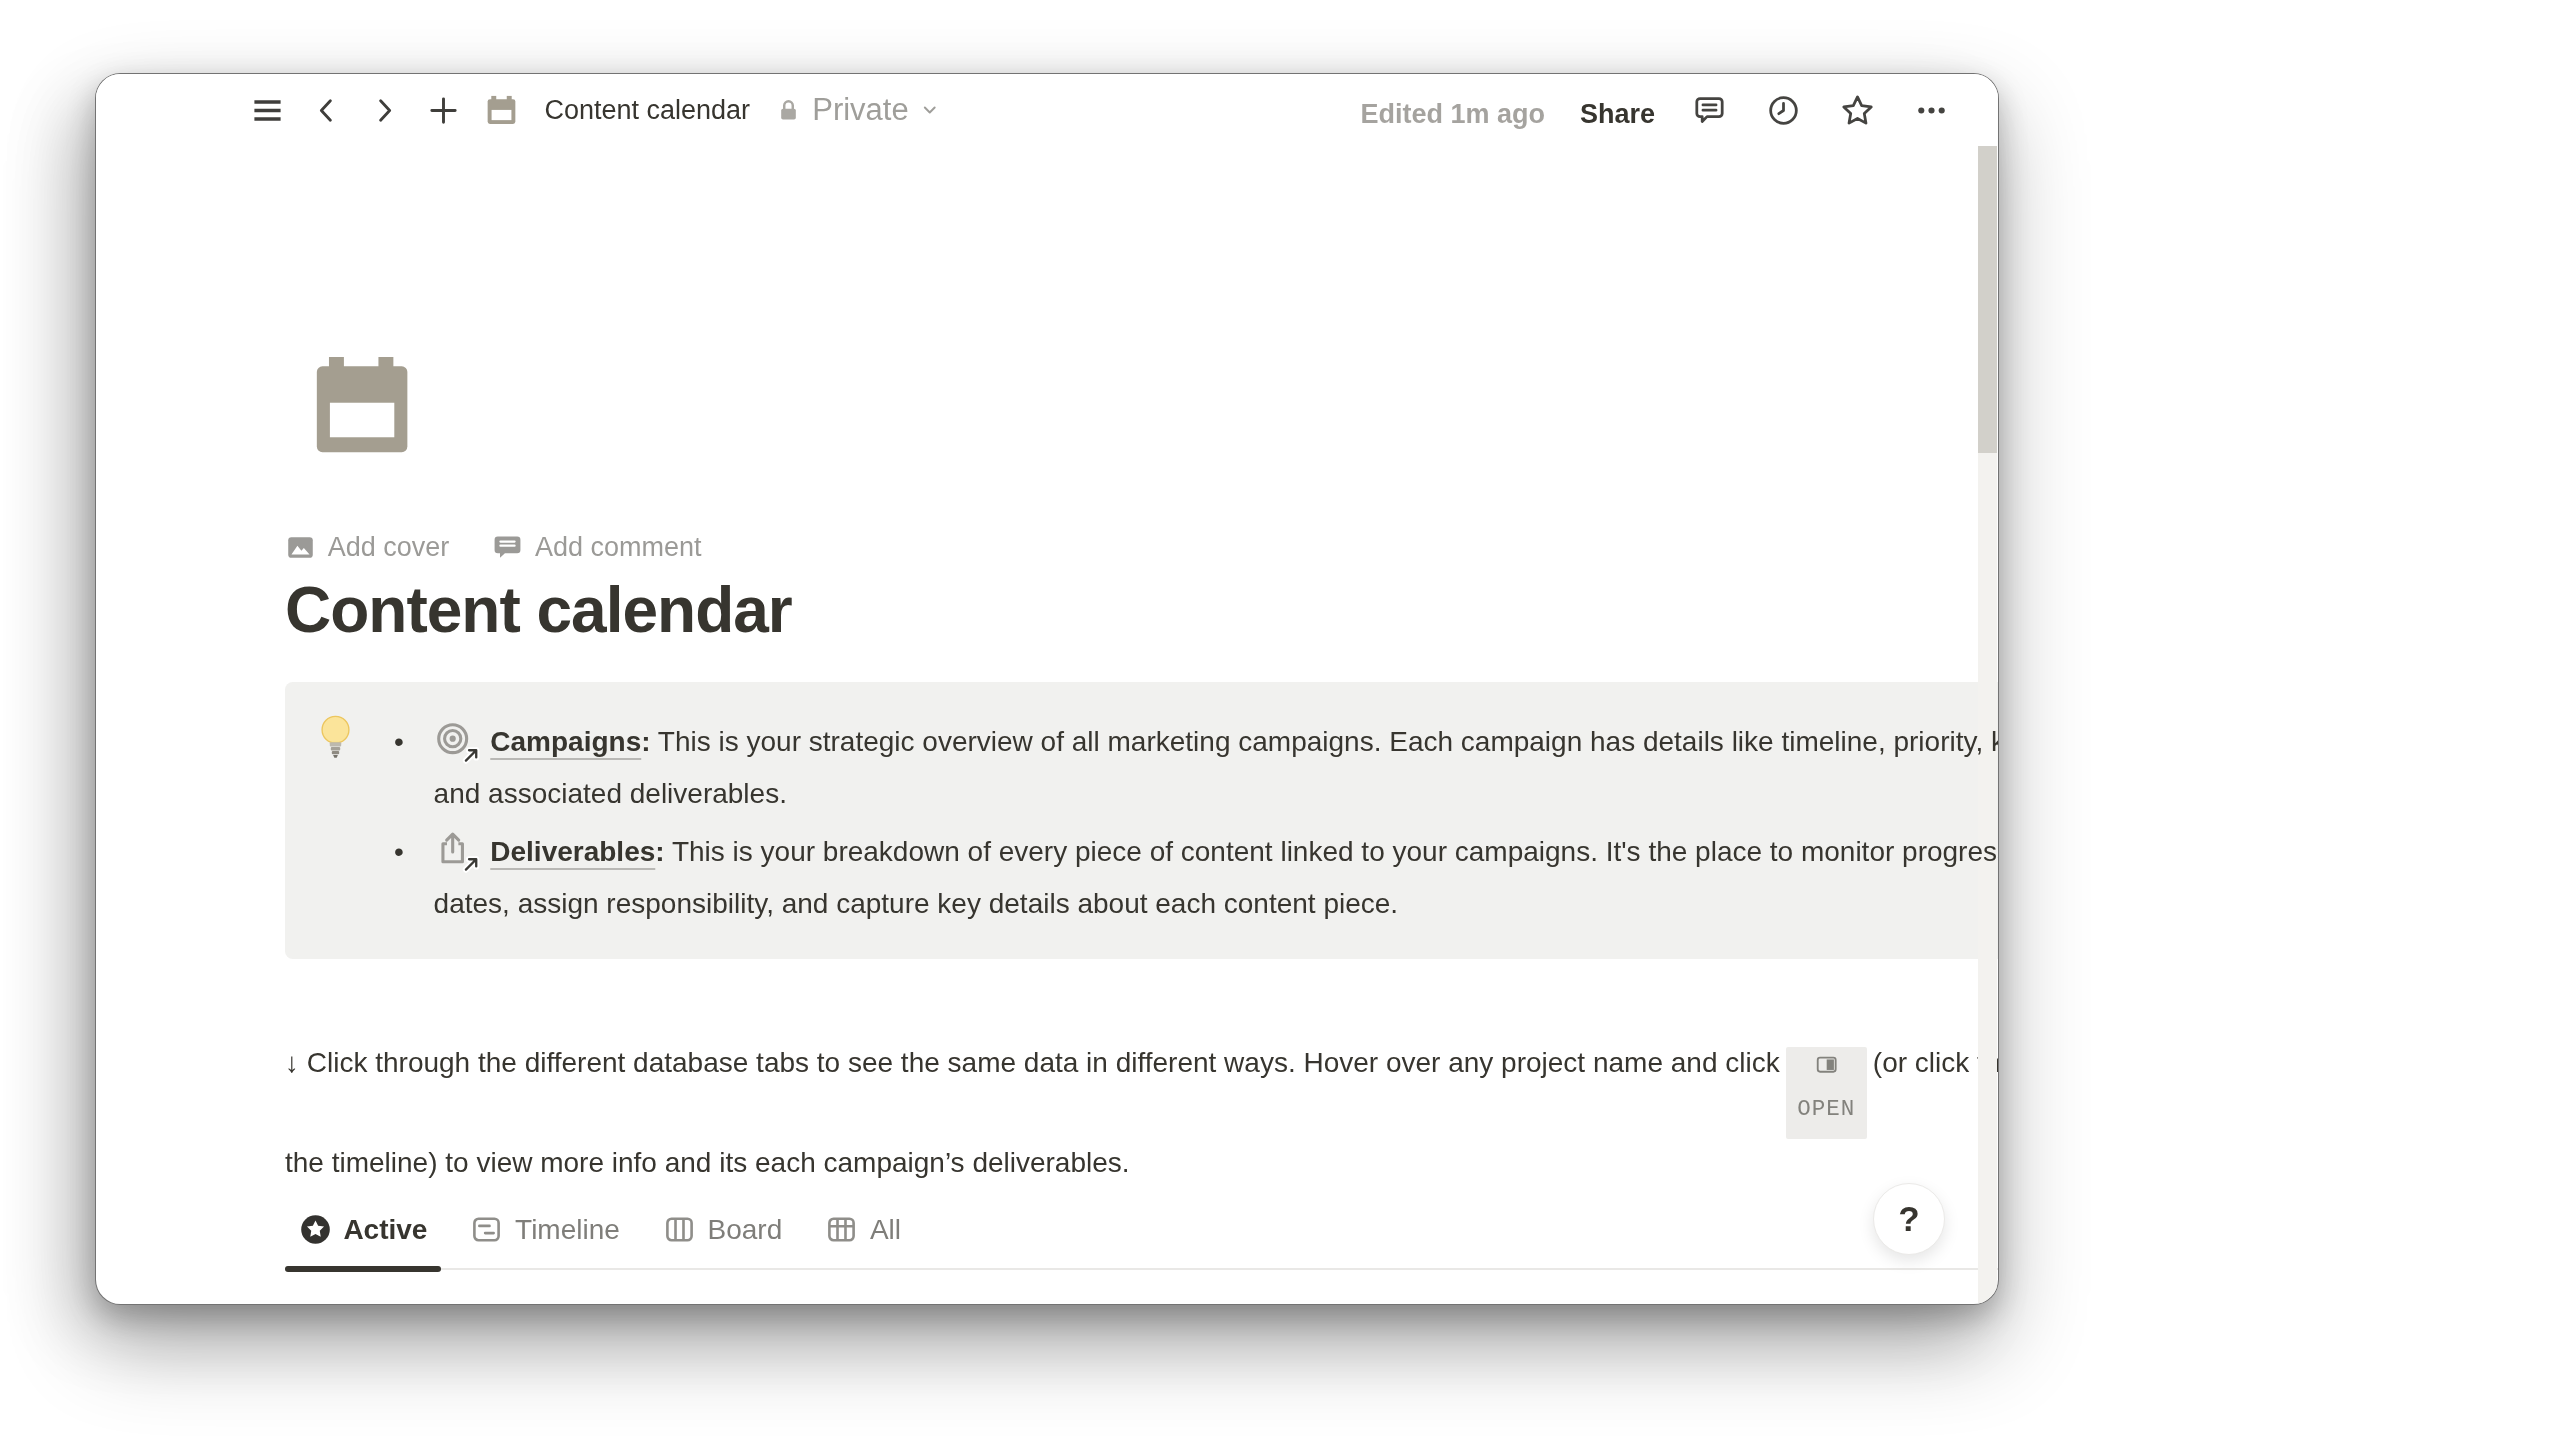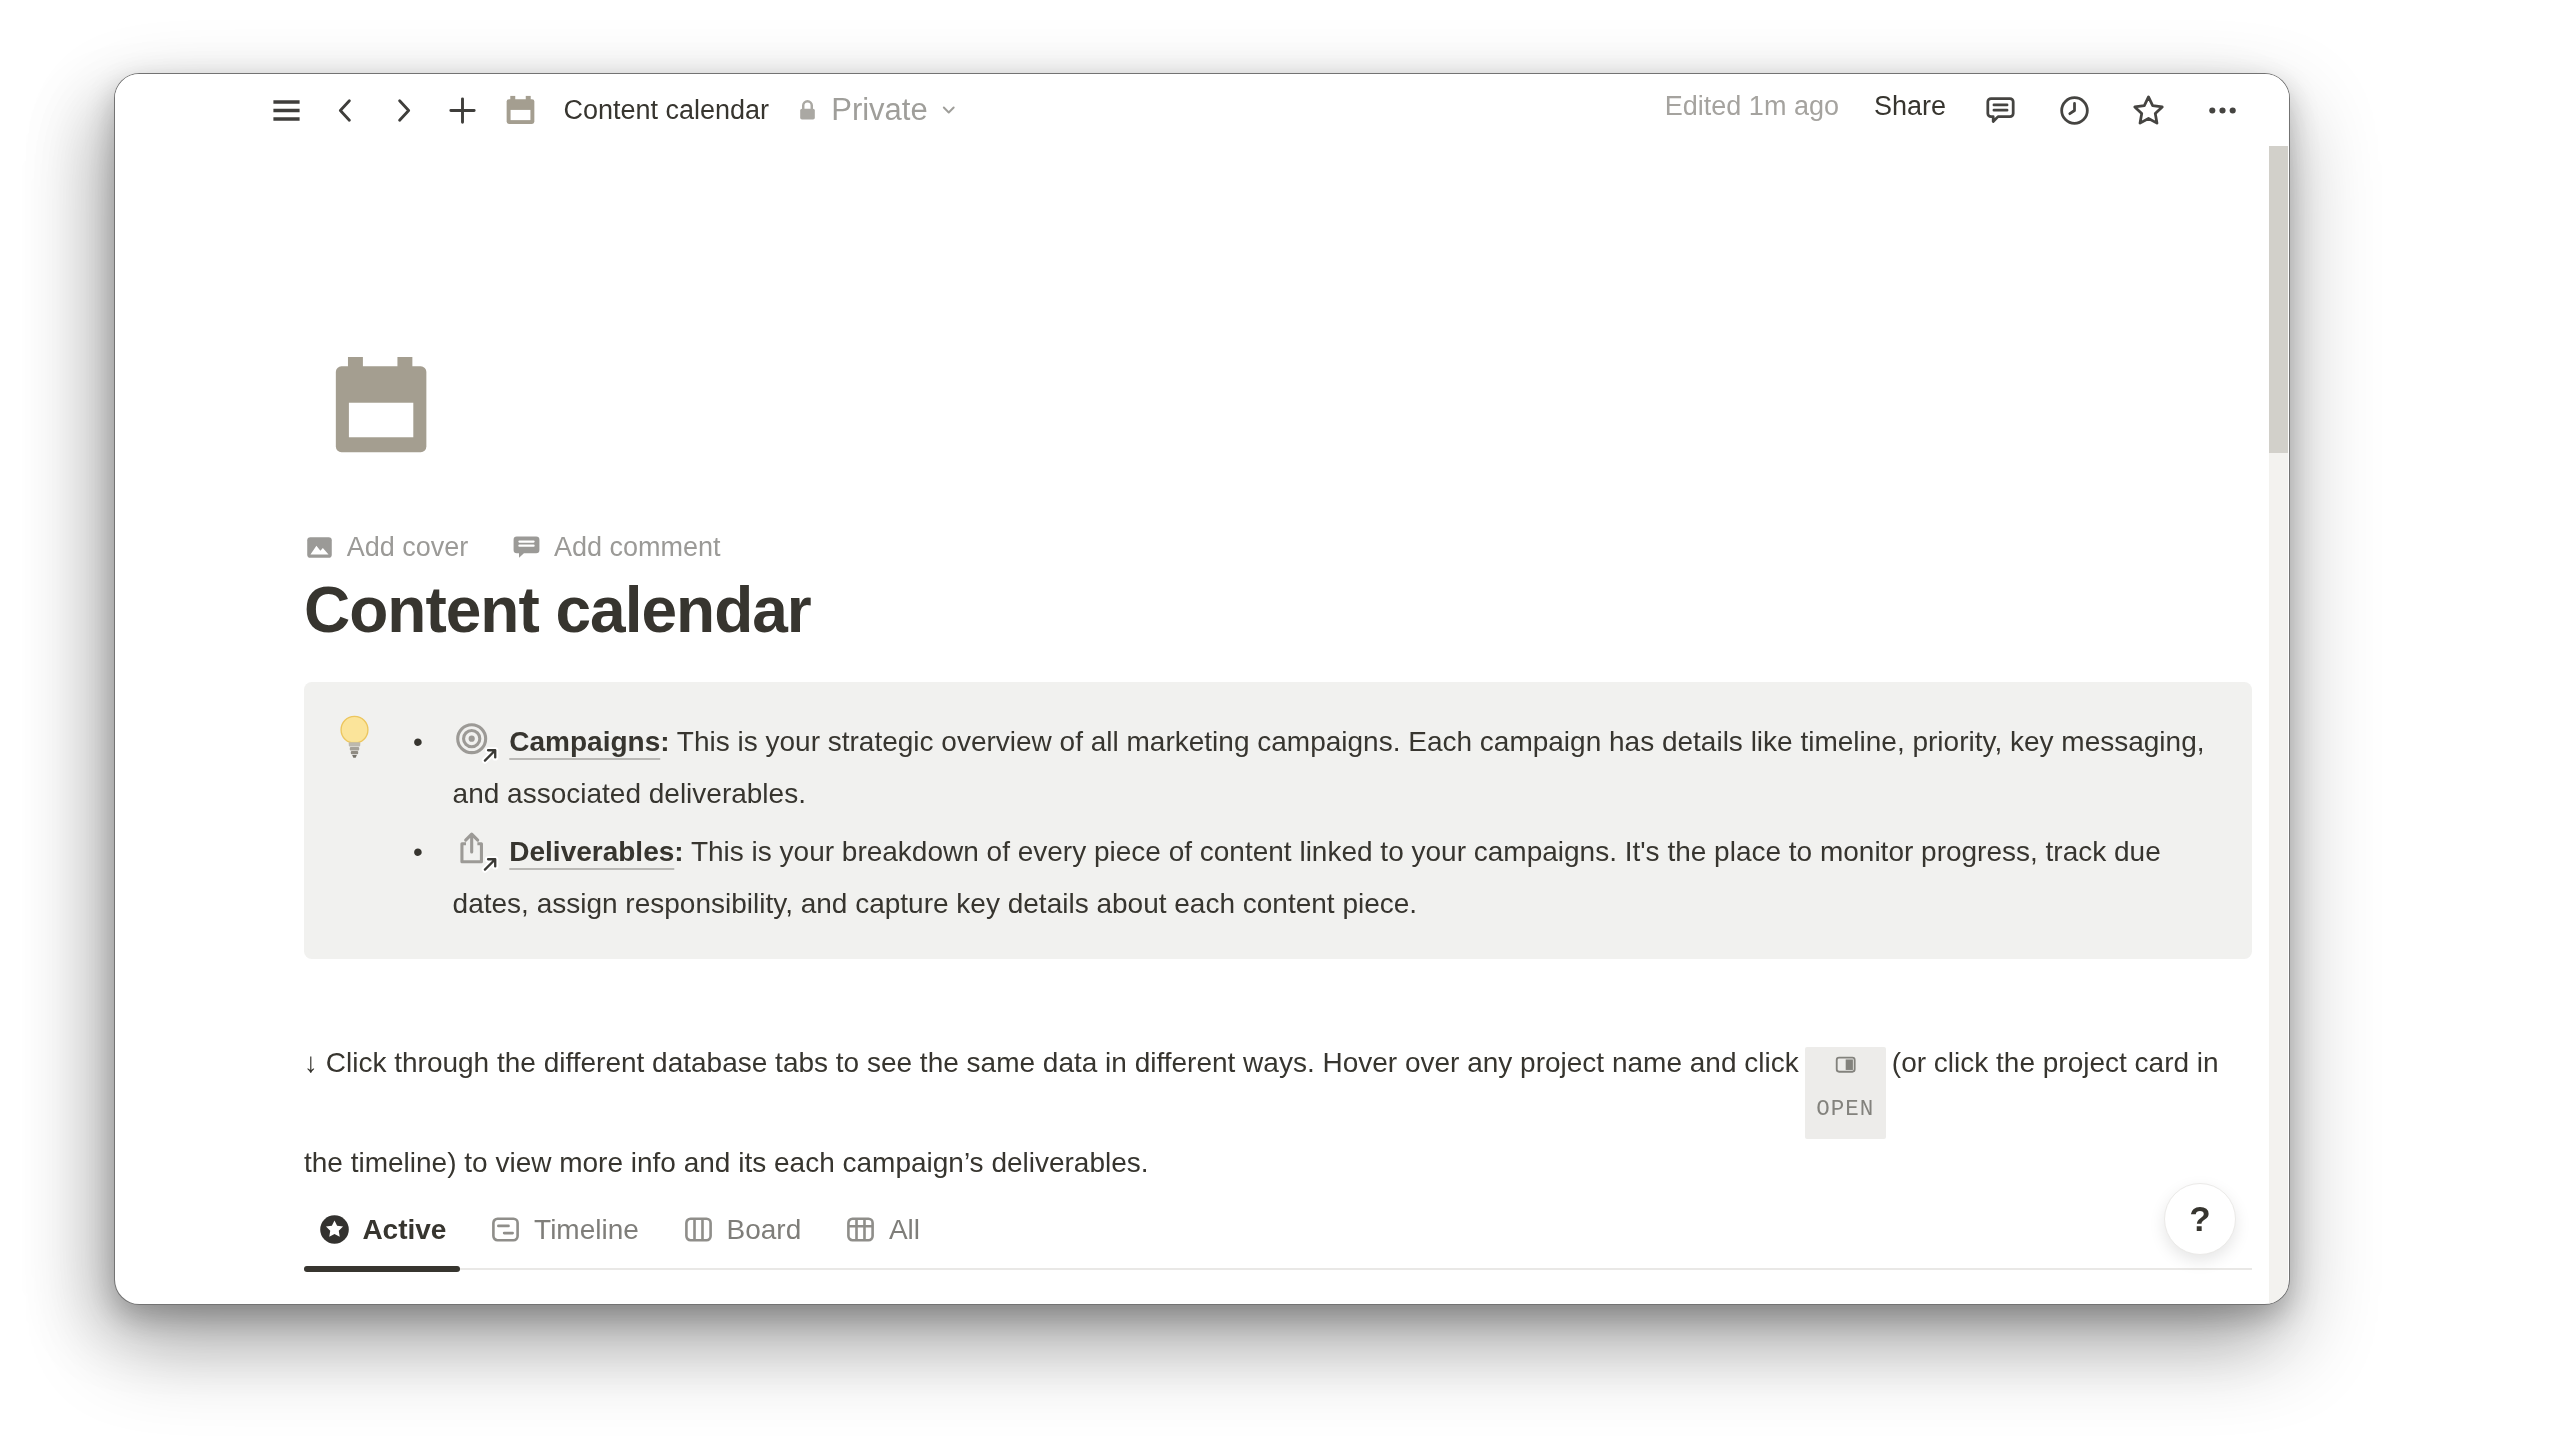--- a/index.html
+++ b/index.html
@@ -1,37 +1,37 @@
 <!DOCTYPE html>
 <html><head>
 <meta charset="utf-8">
 <style>
   * { margin:0; padding:0; box-sizing:border-box; }
   html,body { width:2563px; height:1450px; background:#ffffff; font-family:"Liberation Sans", sans-serif; }
   .stage { position:relative; width:2563px; height:1450px; background:#ffffff; overflow:hidden; }
 
   
   .app-window {
-    position:absolute; left:114px; top:73px; width:2176px; height:1232px;
+    position:absolute; left:95px; top:73px; width:1904px; height:1232px;
     background:#ffffff; border-radius:25.4px; border:1px solid rgba(0,0,0,0.55);
     box-shadow: 0 39px 88px rgba(0,0,0,0.30), 0 11.7px 29px rgba(0,0,0,0.22), -29px 29px 68px rgba(0,0,0,0.12);
     overflow:hidden;
   }
 
   
   .toolbar {
     height:72px; display:flex; align-items:center;
     padding-left:152px; padding-right:47px; background:#ffffff;
   }
   .tb-group { display:flex; align-items:center; gap:19.5px; }
   .tb-btn { display:flex; align-items:center; justify-content:center; width:39px; height:39px; border-radius:5.9px; cursor:pointer; }
   .tb-title { font-size:27px; color:#37352f; margin-left:5.9px; white-space:nowrap; }
   .privacy { display:flex; align-items:center; gap:9.8px; margin-left:25.4px; }
   .privacy-label { font-size:31px; color:#9f9e9a; }
-  .tb-right { margin-left:auto; display:flex; align-items:flex-start; gap:35px; }
+  .tb-right { margin-left:auto; display:flex; align-items:flex-end; gap:35px;font-weight:bold; }
   .edited { font-size:27px; color:#a5a39f; white-space:nowrap; }
   .share { font-size:27px; color:#37352f; cursor:pointer; }
 
   
   .scroll-track { position:absolute; top:72px; bottom:1px; right:1px; width:19.5px; background:#f3f2ef; }
   .scroll-thumb { position:absolute; top:0; left:0; width:100%; height:307px; background:#d2d0ca; }
 
   
   .content { width:1948px; margin:0 0 0 189px; }
   .page-icon-wrap { margin-top:211px; margin-left:21.5px; width:113px; height:98px; cursor:pointer; }

